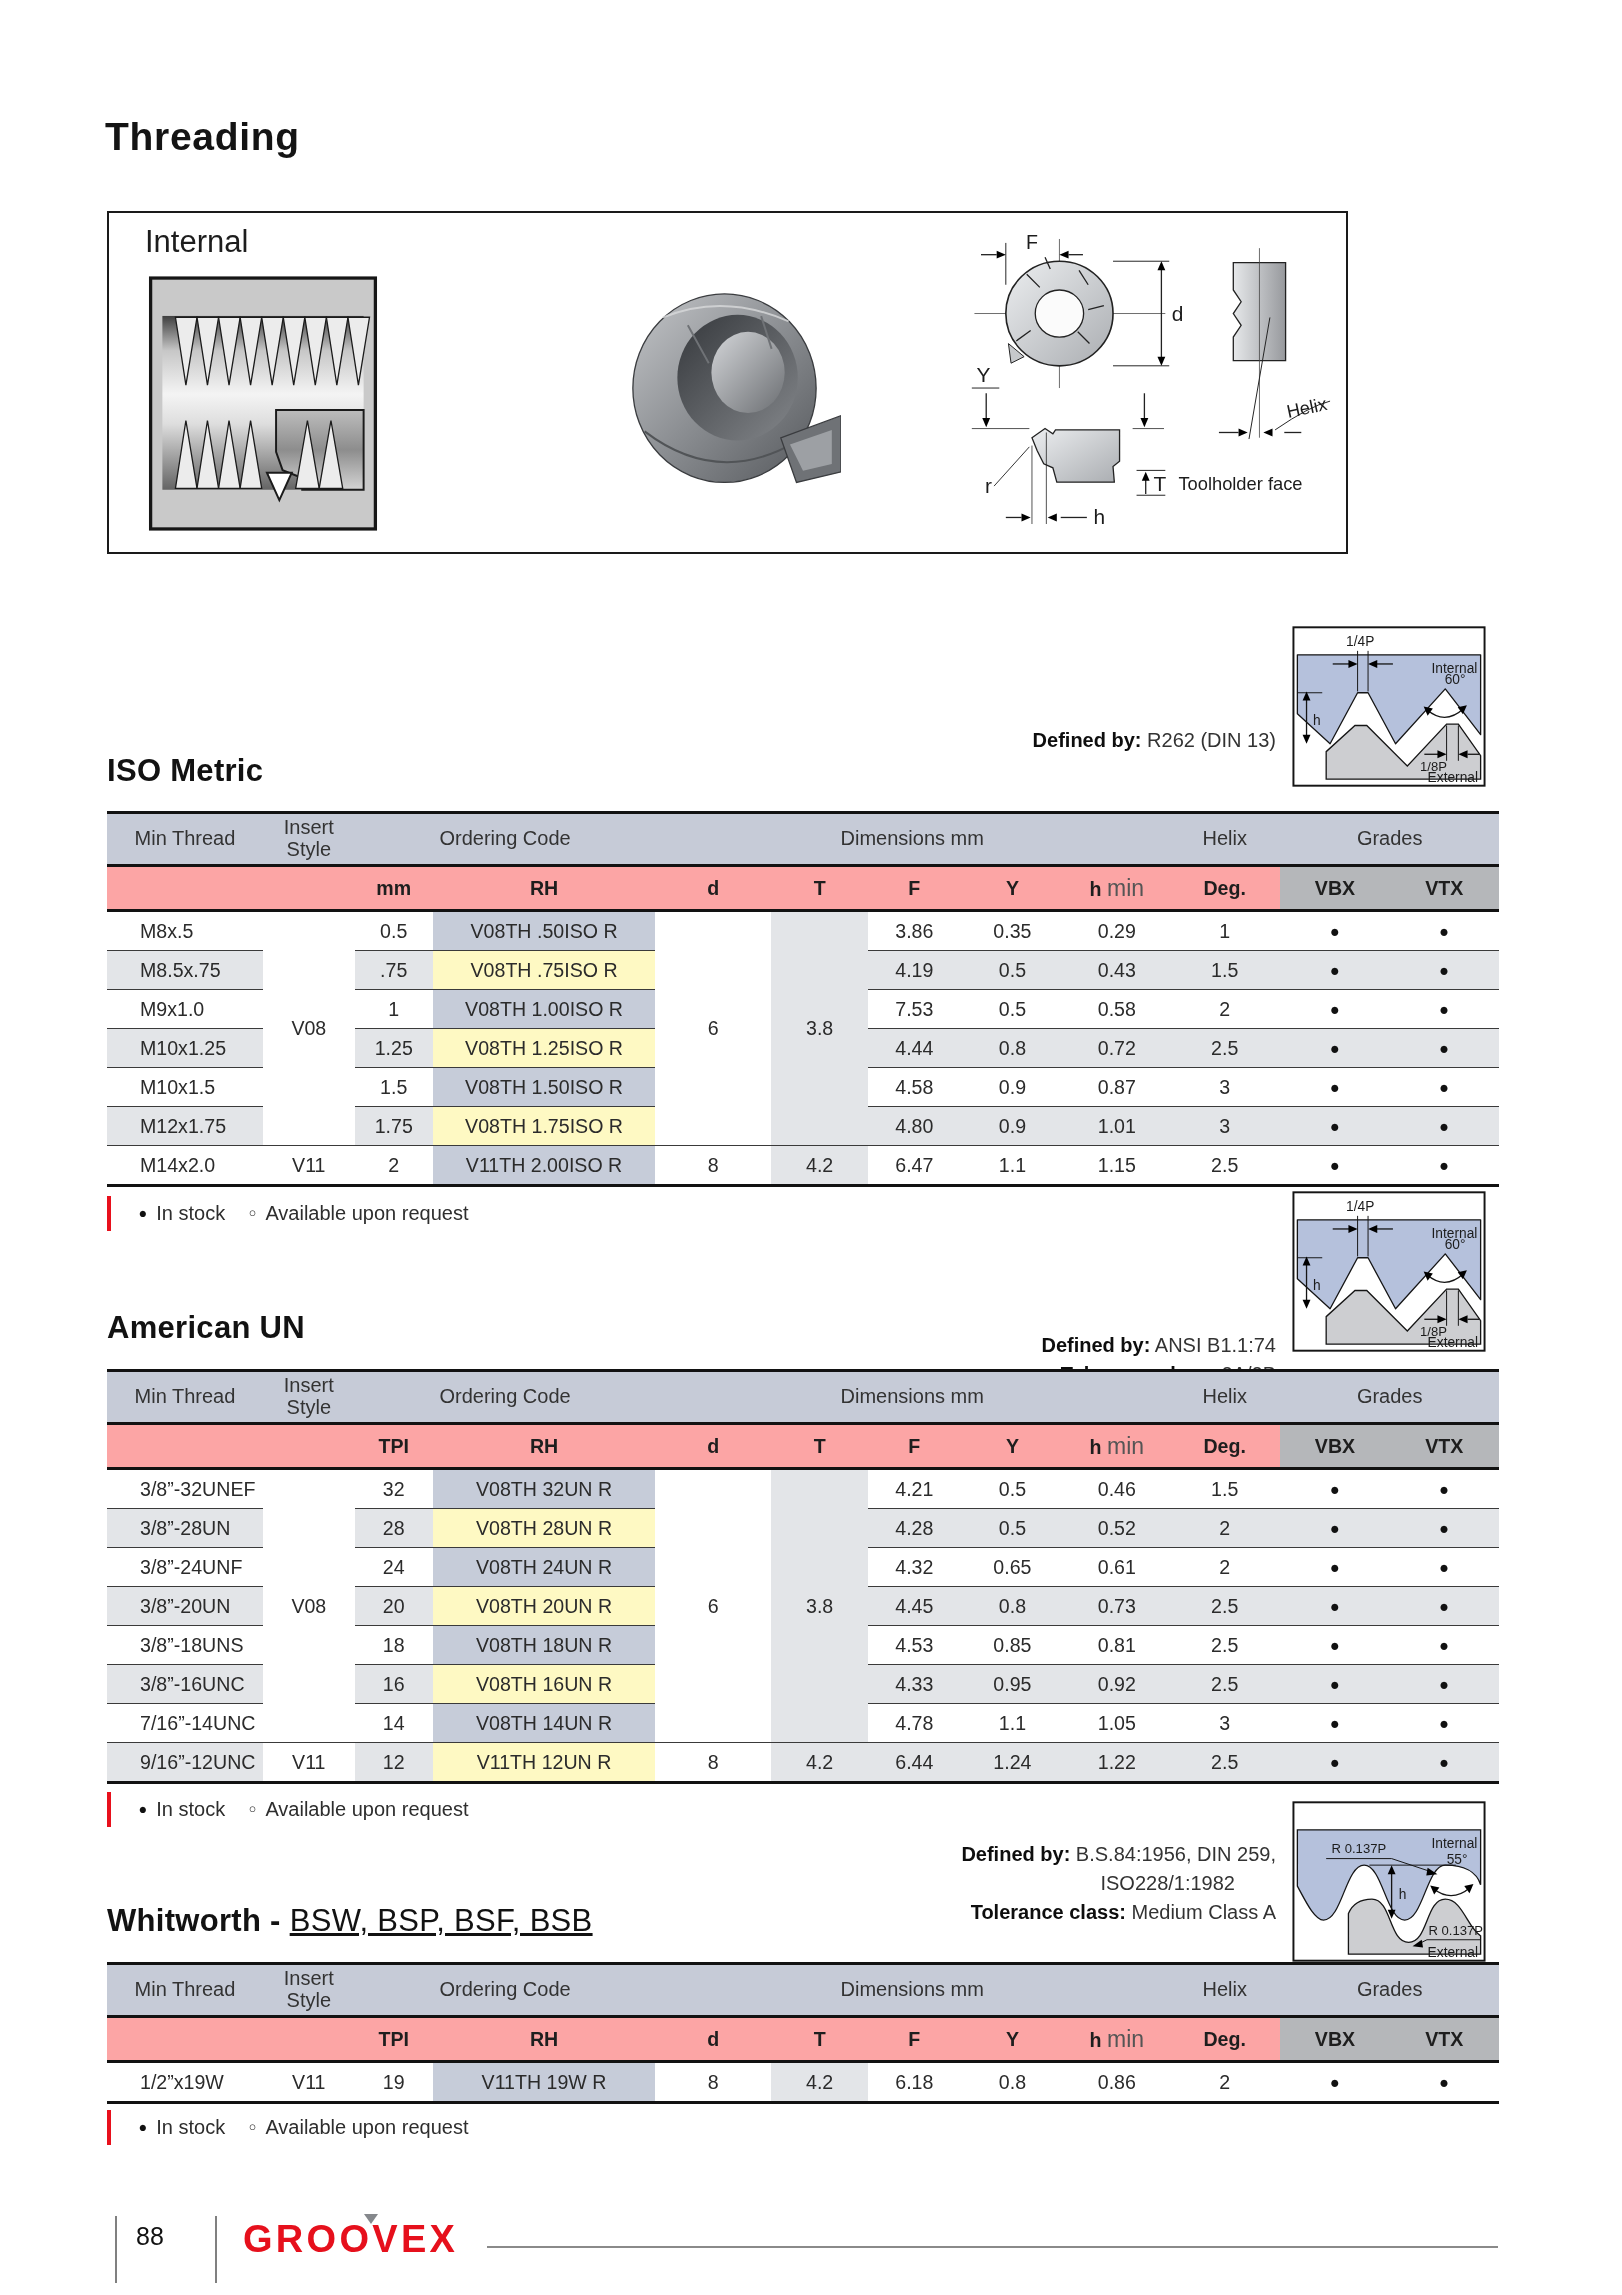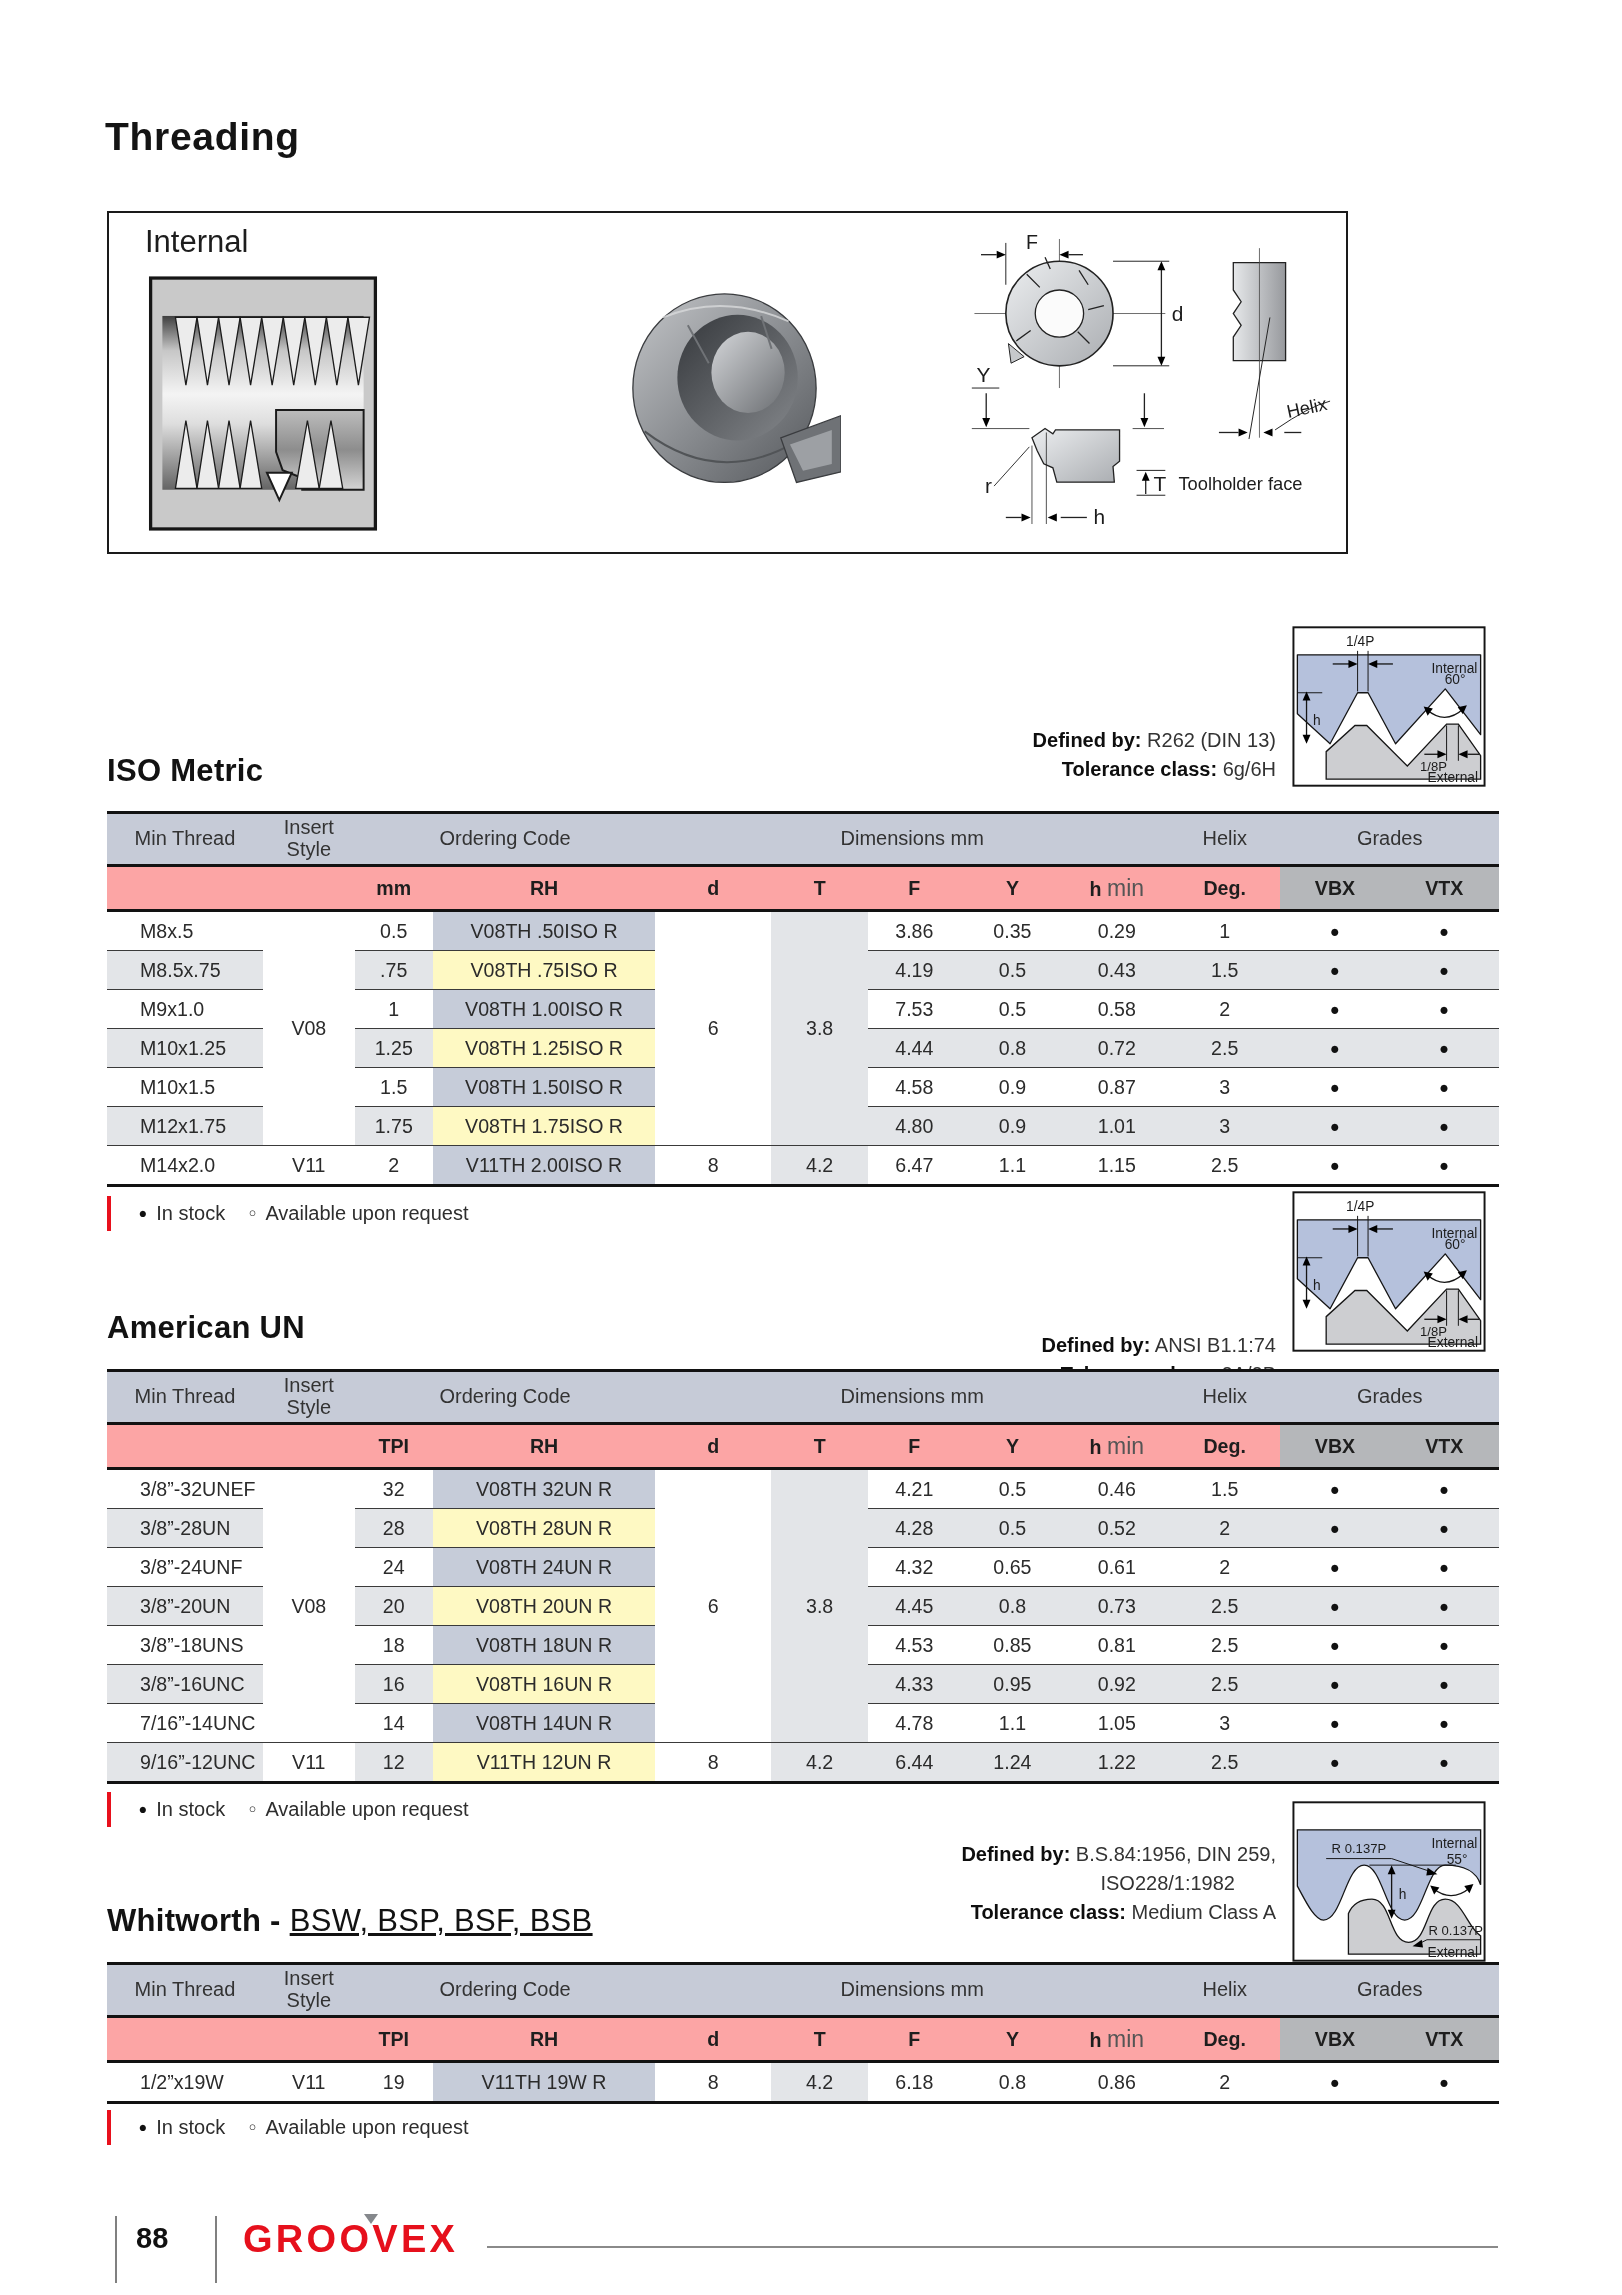--- a/index.html
+++ b/index.html
@@ -43,21 +43,21 @@
   
   .legend{position:absolute;left:107px;height:38px;display:flex;align-items:center;font-size:20px;color:#2e2e2e;}
   .legend .lbar{width:3.9px;height:35px;background:#e8101c;margin-right:21px;}
   .legend .sym{font-size:14.4px;margin:0 9.2px 0 6.5px;color:#111;}
   .legend .sym.open{font-size:12.4px;}
   .legend .ltxt{margin-right:17px;}
   
   svg text{font-family:"Liberation Sans",sans-serif;fill:#1c1c1c;}
   
   .vbar{position:absolute;width:2px;height:67px;background:#808080;top:2216px;}
-  #pnum{position:absolute;left:136px;top:2222px;font-size:29px;font-weight:700;color:#111;}
+  #pnum{position:absolute;left:136px;top:2222px;font-size:25px;font-weight:400;color:#111;}
   #logo{position:absolute;left:243px;top:2218px;font-size:38px;font-weight:700;color:#e6101c;letter-spacing:3.3px;}
   #logo-tri{position:absolute;left:364px;top:2214px;width:0;height:0;
             border-left:7.2px solid transparent;border-right:7.2px solid transparent;border-top:10.5px solid #85888c;}
   #hrule{position:absolute;left:487px;top:2246px;width:1011px;height:2px;background:#8a8a8a;}
 </style>
 </head>
 <body>
 
 <div class="page">
 
@@ -186,21 +186,20 @@
           <polygon points="302,382 296,396 308,396"></polygon>
    <line x1="288" y1="418" x2="332" y2="418" stroke="#222" stroke-width="1.5"></line>
    <text x="314" y="412" font-size="32">T</text>
    <text x="352" y="410" font-size="28" fill="#333">Toolholder face</text>
   </svg></div>
   </div>
 
   <div class="defined" style="top:726px">
     <div class="dline"><span class="dlab">Defined by:</span> <span>R262 (DIN 13)</span></div>
 
-    <div class="dline"><span class="dlab">Tolerance class:</span> <span>6g/6H</span></div>
   </div>
   <div class="sechead" style="top:753px"><span>ISO Metric</span> <span class="light"></span></div>
   <div class="profile-art" id="art-0" style="top:626px"><svg viewBox="0 0 296 246" width="194" height="161">
         <rect x="2" y="2" width="292" height="242" fill="#fff" stroke="#151515" stroke-width="3"></rect>
     <path d="M8,44 L288,44 L288,166 L234,96 L158,180 L116,102 L100,102 L58,180 L8,134 Z" fill="#b5c1dc" stroke="#151515" stroke-width="2" stroke-linejoin="round"></path>
     <path d="M52,234 L52,192 L96,152 L114,152 L176,214 L236,150 L254,150 L288,198 L288,234 Z" fill="#cdced1" stroke="#151515" stroke-width="2"></path>
     <line x1="100" y1="100" x2="100" y2="38" stroke="#151515" stroke-width="1.5"></line>
         <line x1="116" y1="100" x2="116" y2="38" stroke="#151515" stroke-width="1.5"></line>
     <line x1="62" y1="58" x2="88" y2="58" stroke="#151515" stroke-width="2"></line>
         <polygon points="100,58 86,52 86,64"></polygon>

